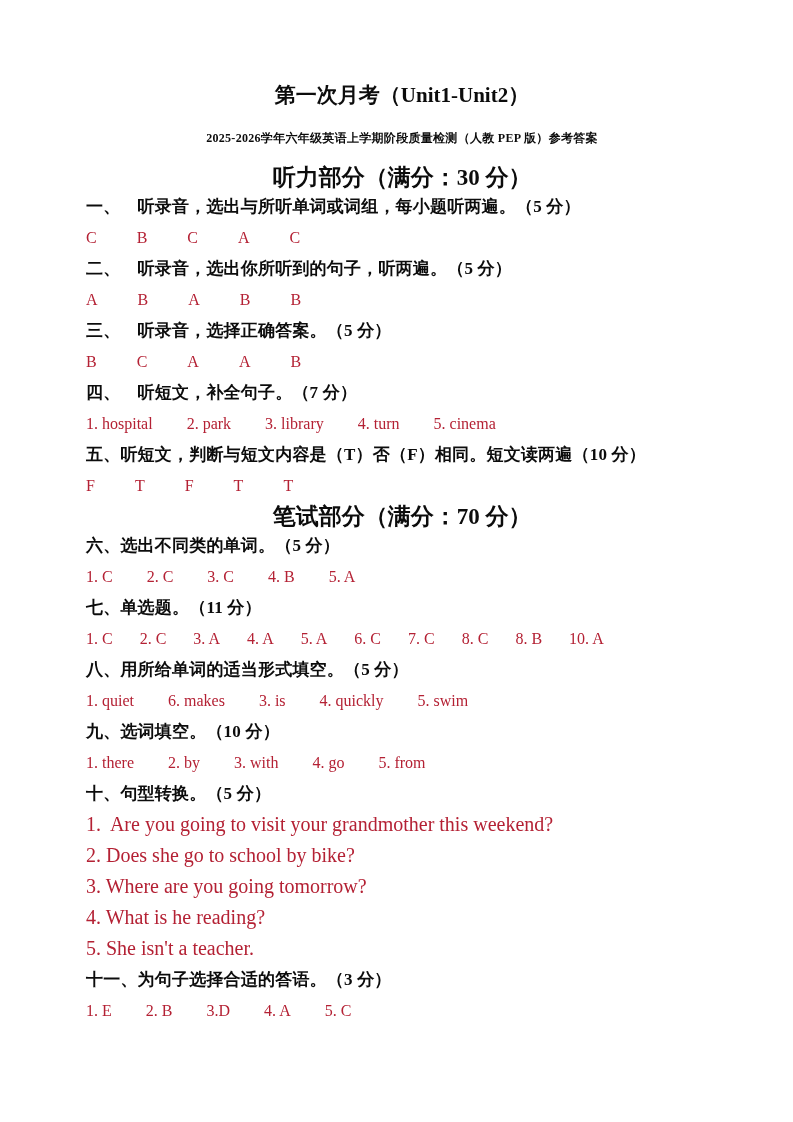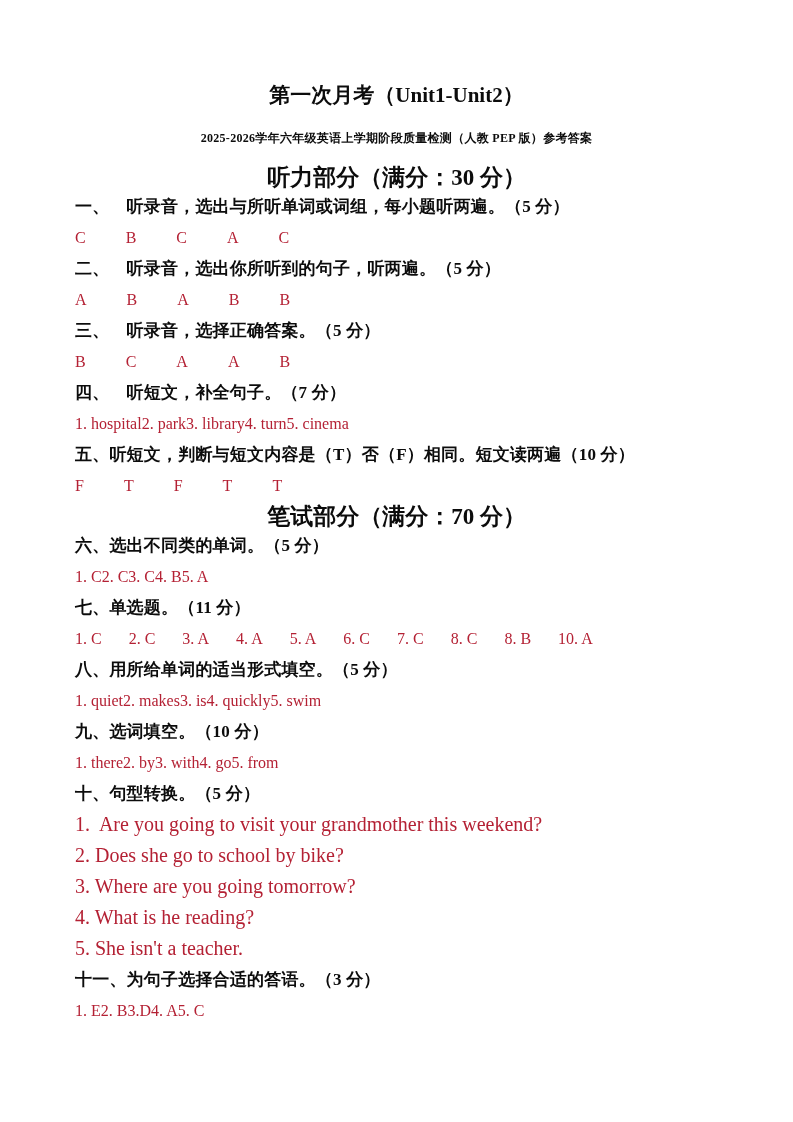--- a/index.html
+++ b/index.html
@@ -5,21 +5,21 @@
   html, body { margin: 0; padding: 0; background: #ffffff; }
   .page {
     position: relative;
     width: 793px;
     height: 1122px;
     background: #ffffff;
     overflow: hidden;
     font-family: "Liberation Serif", "DejaVu Serif", serif;
     color: #0c0c0c;
   }
-  .content { padding: 83px 75px 0 75px; }
+  .content { padding: 83px 75px 0 75px; margin-left: 11px; }
 
   .title {
     margin: 0;
     text-align: center;
     font-size: 21px;
     line-height: 24px;
     font-weight: 700;
   }
   .subtitle {
     margin: 18px 0 0 0;
@@ -48,21 +48,21 @@
     font-weight: 700;
     letter-spacing: 0.2px;
     white-space: pre;
   }
   .ans-row {
     color: var(--answer-red, #b42134);
     font-size: 16px;
   }
   .ans-row .ans-item { white-space: pre; }
   .gap-lg { gap: 40px; }
-  .gap-md { }
+  .gap-md { gap: 34px; }
   .gap-sm { gap: 27px; }
 
   .ans-col {
     color: var(--answer-red, #b42134);
     font-size: 20px;
   }
   .ans-col .ans-item {
     display: flex;
     align-items: center;
     min-height: 31px;
@@ -146,21 +146,21 @@
         <span class="ans-item">6. C</span>
         <span class="ans-item">7. C</span>
         <span class="ans-item">8. C</span>
         <span class="ans-item">8. B</span>
         <span class="ans-item">10. A</span>
       </div>
 
     <div class="line q-head">八、用所给单词的适当形式填空。（5 分）</div>
     <div class="line ans-row gap-md">
         <span class="ans-item">1. quiet</span>
-        <span class="ans-item">2. makes</span>
+        <span class="ans-item">6. makes</span>
         <span class="ans-item">3. is</span>
         <span class="ans-item">4. quickly</span>
         <span class="ans-item">5. swim</span>
       </div>
 
     <div class="line q-head">九、选词填空。（10 分）</div>
     <div class="line ans-row gap-md">
         <span class="ans-item">1. there</span>
         <span class="ans-item">2. by</span>
         <span class="ans-item">3. with</span>

